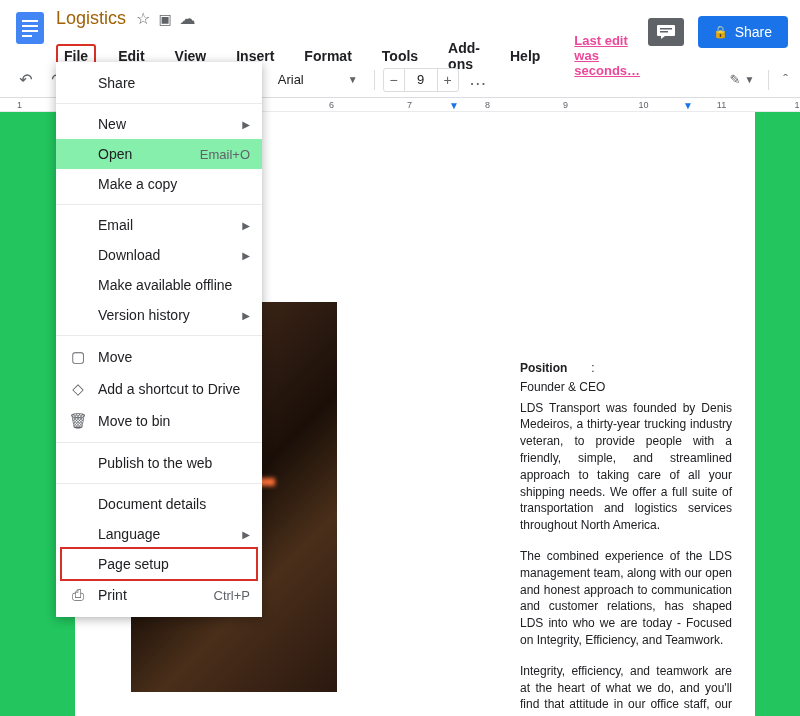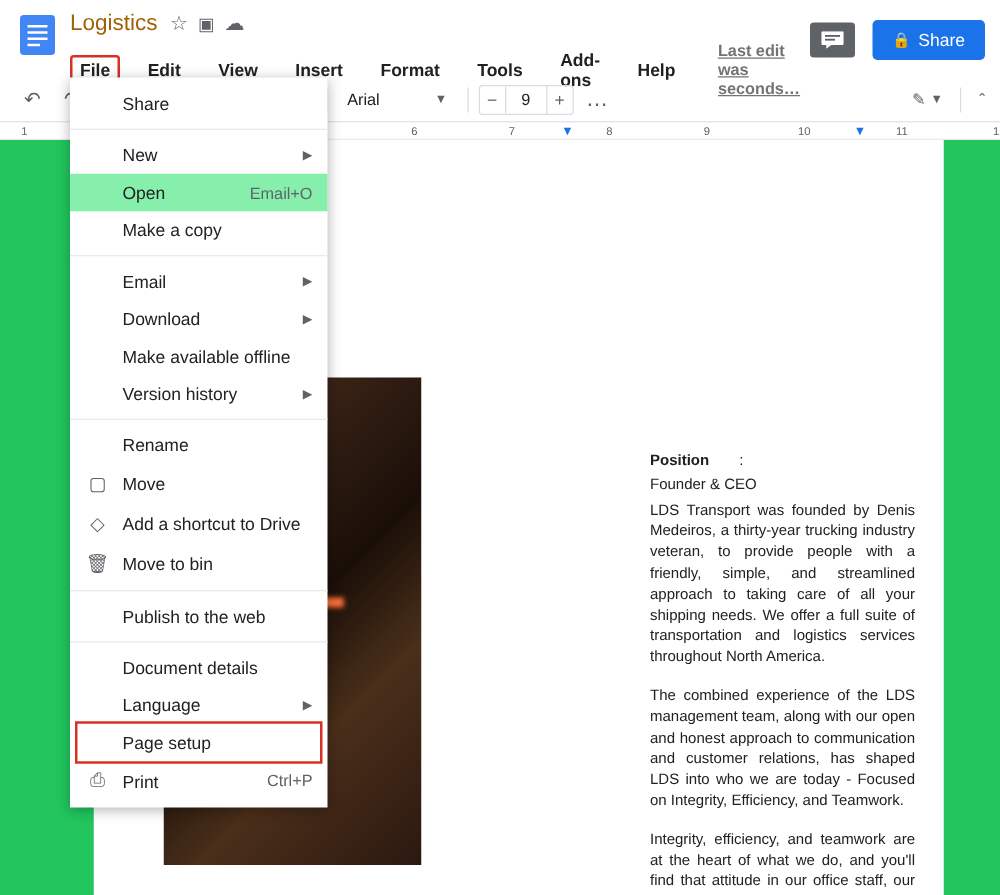--- a/index.html
+++ b/index.html
@@ -9,21 +9,21 @@
   .doc-icon { width: 36px; height: 36px; margin-right: 8px; margin-top: 2px; }
   .doc-icon svg { width: 100%; height: 100%; }
   .header-main { flex: 1; }
   .title-row { display: flex; align-items: center; gap: 10px; margin-bottom: 4px; }
   .doc-title { font-size: 18px; color: #a16207; font-weight: 400; }
   .title-icons { display: flex; gap: 8px; align-items: center; color: #5f6368; }
   .title-icons span { font-size: 16px; cursor: pointer; }
   .menu-row { display: flex; align-items: center; gap: 14px; font-weight: bold; }
   .menu-item { padding: 4px 8px; font-size: 14px; cursor: pointer; border-radius: 3px; }
   .menu-item.highlighted { border: 2px solid #d93025; padding: 2px 6px; }
-  .last-edit { color: #737373; font-size: 13px; text-decoration: underline; cursor: pointer; margin-left: 12px; }
+  .last-edit { color: #ec4899; font-size: 13px; text-decoration: underline; cursor: pointer; margin-left: 12px; }
   .header-right { display: flex; align-items: center; gap: 14px; padding-top: 8px; }
   .comment-btn { width: 36px; height: 28px; background: #5f6368; border-radius: 3px; display: flex; align-items: center; justify-content: center; color: #fff; font-size: 14px; cursor: pointer; }
   .share-btn { background: #1a73e8; color: #fff; padding: 8px 16px; border-radius: 4px; font-size: 14px; font-weight: 500; cursor: pointer; display: flex; align-items: center; gap: 6px; }
   .lock-icon { font-size: 12px; }
   
   .toolbar { height: 36px; border-bottom: 1px solid #dadce0; display: flex; align-items: center; padding: 0 12px; gap: 4px; }
   .toolbar-btn { width: 28px; height: 28px; display: flex; align-items: center; justify-content: center; cursor: pointer; color: #5f6368; font-size: 16px; border-radius: 3px; }
   .toolbar-sep { width: 1px; height: 20px; background: #dadce0; margin: 0 4px; }
   .toolbar-select { display: flex; align-items: center; padding: 4px 8px; cursor: pointer; color: #202124; font-size: 13px; gap: 4px; }
   .toolbar-select .arrow { font-size: 10px; color: #5f6368; }
@@ -220,24 +220,20 @@
       <span class="dd-icon empty"></span>
       <span class="dd-label">Make available offline</span>
     </div>
     <div class="dd-item">
       <span class="dd-icon empty"></span>
       <span class="dd-label">Version history</span>
       <span class="dd-arrow">▶</span>
     </div>
     <div class="dd-sep"></div>
     <div class="dd-item">
-      <span class="dd-icon empty"></span>
-      <span class="dd-label">Rename</span>
-    </div>
-    <div class="dd-item">
       <span class="dd-icon">▢</span>
       <span class="dd-label">Move</span>
     </div>
     <div class="dd-item">
       <span class="dd-icon">◇</span>
       <span class="dd-label">Add a shortcut to Drive</span>
     </div>
     <div class="dd-item">
       <span class="dd-icon">🗑</span>
       <span class="dd-label">Move to bin</span>

